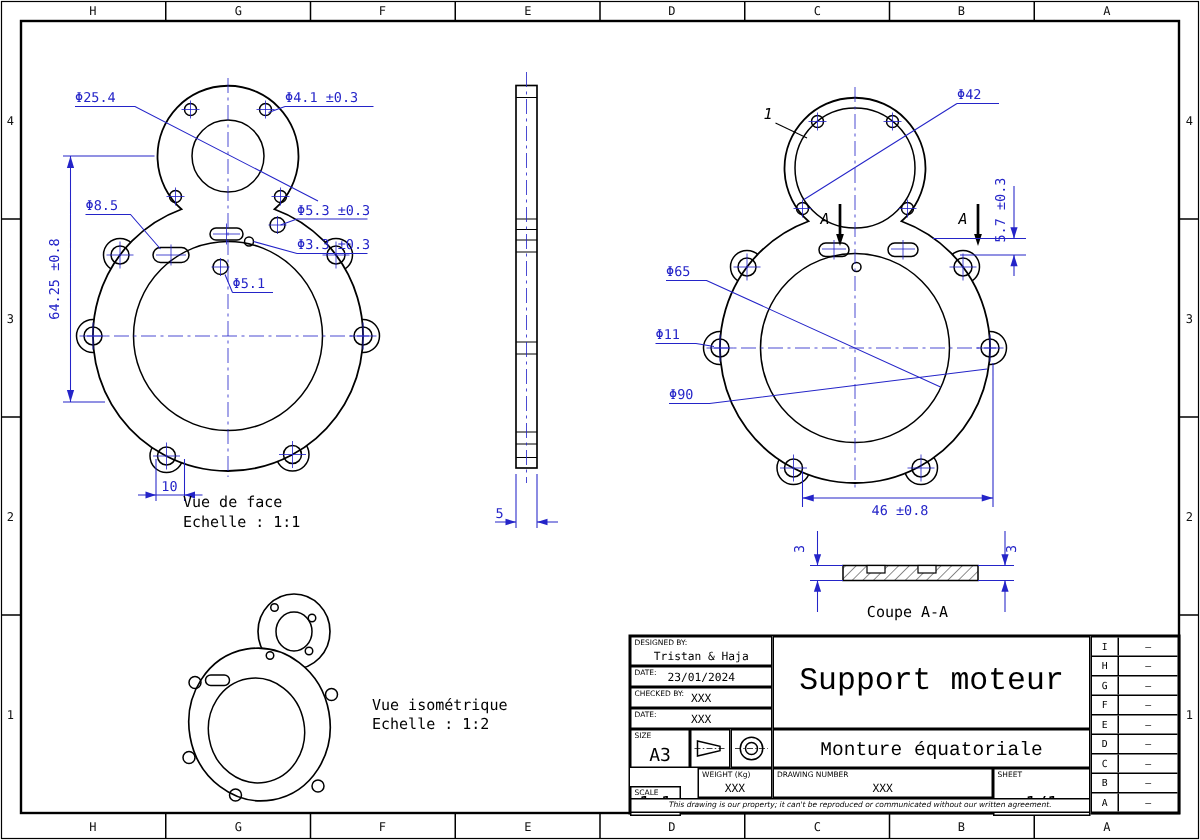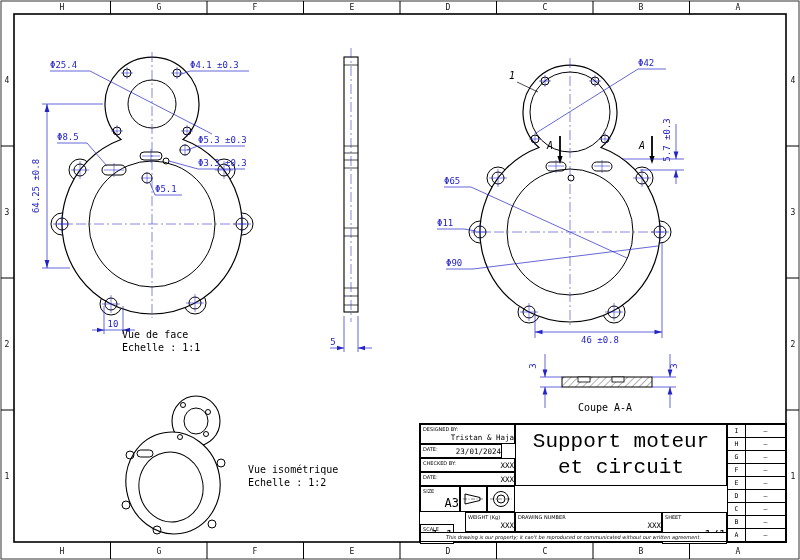--- a/index.html
+++ b/index.html
@@ -12,21 +12,21 @@
   .cap{font-size:10px;fill:#000}
   .secA{font-size:10px;font-style:italic;fill:#000}
   .item{font-size:10px;font-style:italic;fill:#000}
 
   
   .tb{position:absolute;left:420px;top:424px;width:366px;height:118px;background:#fff;
       outline:1.6px solid #000}
   .tc{position:absolute;border:1px solid #000;background:#fff}
   .lbl{position:absolute;top:1px;left:2px;font-size:5px;color:#000;white-space:nowrap;
        font-family:"DejaVu Sans",sans-serif}
-  .val{position:absolute;left:0;right:0;bottom:1px;text-align:right;font-size:7.5px;color:#000;white-space:nowrap}
+  .val{position:absolute;left:0;right:0;bottom:1px;text-align:center;font-size:7.5px;color:#000;white-space:nowrap}
   .val.big{font-size:12px}
   .titlecell{display:flex;flex-direction:column;align-items:center;justify-content:center;
        font-family:"Liberation Mono",monospace;font-size:21px;line-height:26px;color:#000}
   .subcell{display:flex;align-items:center;justify-content:center;
        font-family:"Liberation Mono",monospace;font-size:13px;color:#000}
   .notecell{display:flex;align-items:center;justify-content:center;font-style:italic;
        font-family:"DejaVu Sans",sans-serif;font-size:5px;color:#000;white-space:nowrap;overflow:hidden}
   .rev{display:flex;flex-direction:column}
   .revrow{flex:1;display:flex;border-bottom:1px solid #000}
   .revrow:last-child{border-bottom:none}
@@ -253,36 +253,35 @@
     <text class="cap" x="248" y="473">Vue isométrique</text>
     <text class="cap" x="248" y="486">Echelle : 1:2</text>
   </g>
 </svg>
 
 <div class="tb">
   <div class="tc" style="left:0;top:0;width:95px;height:20px">
     <span class="lbl">DESIGNED BY:</span>
     <div class="val">Tristan &amp; Haja</div>
   </div>
-  <div class="tc" style="left:0;top:20px;width:82px;height:14px">
+  <div class="tc" style="left:0;top:20px;width:95px;height:14px">
     <span class="lbl">DATE:</span>
     <div class="val">23/01/2024</div>
   </div>
   <div class="tc" style="left:0;top:34px;width:95px;height:14px">
     <span class="lbl">CHECKED BY:</span>
     <div class="val">XXX</div>
   </div>
   <div class="tc" style="left:0;top:48px;width:95px;height:14px">
     <span class="lbl">DATE:</span>
     <div class="val">XXX</div>
   </div>
 
   <div class="tc titlecell" style="left:95px;top:0;width:212px;height:62px">
     <div>Support moteur</div>
-    <div>et circuit</div>
   </div>
 
   <div class="tc" style="left:0;top:62px;width:40px;height:26px">
     <span class="lbl">SIZE</span>
     <div class="val big">A3</div>
   </div>
   <div class="tc" style="left:40px;top:62px;width:27px;height:26px">
     <span class="projicon">
       <svg width="23" height="20" viewBox="0 0 23 20">
         <polygon points="3,5 18,8.5 18,11.5 3,15" fill="none" stroke="#000" stroke-width="1"></polygon>
@@ -292,20 +291,23 @@
   </div>
   <div class="tc" style="left:67px;top:62px;width:28px;height:26px">
     <span class="projicon">
       <svg width="24" height="20" viewBox="0 0 24 20">
         <circle cx="12" cy="10" r="4" fill="none" stroke="#000" stroke-width="1"></circle>
         <circle cx="12" cy="10" r="7.5" fill="none" stroke="#000" stroke-width="1"></circle>
         <line x1="1" y1="10" x2="23" y2="10" stroke="#000" stroke-width="0.5" stroke-dasharray="4 1.5 1 1.5"></line>
       </svg>
     </span>
   </div>
+  <div class="tc subcell" style="left:95px;top:62px;width:212px;height:26px">
+    <span>Monture équatoriale</span>
+  </div>
 
   <div class="tc" style="left:0;top:100px;width:34px;height:20px">
     <span class="lbl">SCALE</span>
     <div class="val big">1:1</div>
   </div>
   <div class="tc" style="left:45px;top:88px;width:50px;height:20px">
     <span class="lbl">WEIGHT (Kg)</span>
     <div class="val">XXX</div>
   </div>
   <div class="tc" style="left:95px;top:88px;width:147px;height:20px">

